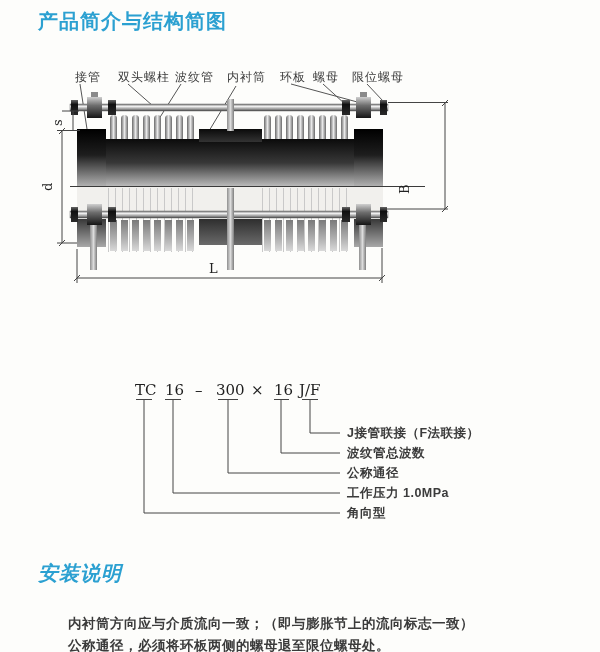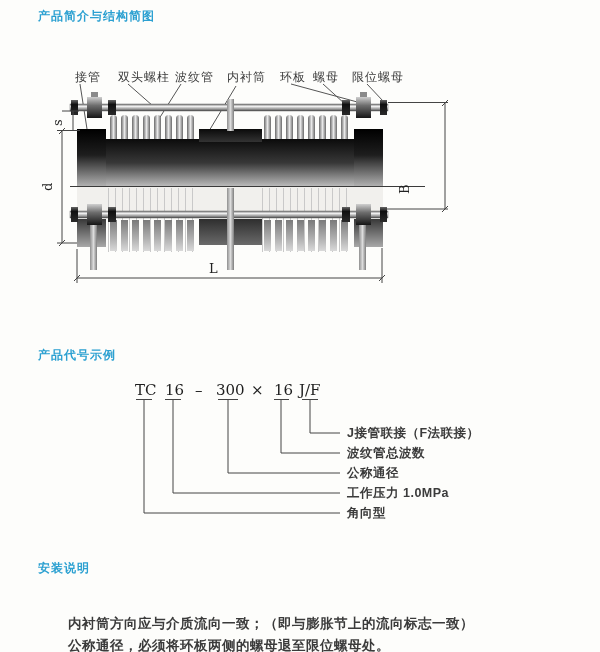--- a/index.html
+++ b/index.html
@@ -1,26 +1,26 @@
 <!DOCTYPE html>
 <html><head>
 <meta charset="utf-8">
 <style>
   html,body{margin:0;padding:0;background:#ffffff;}
   .page{
     position:relative;width:600px;height:652px;background:#fdfdfb;overflow:hidden;
     font-family:"Liberation Sans", sans-serif;
   }
   .sec-title{
-    position:absolute;left:38px;margin:0;font-size:12px;font-weight:bold;
+    position:absolute;left:38px;margin:0;font-size:20px;font-weight:bold;
     color:#2ba0d1;letter-spacing:1px;white-space:nowrap;
   }
   #title-intro{top:8px;}
   #title-code{top:347px;}
-  #title-install{top:560px;}
+  #title-install{top:560px;font-style:italic;}
   .install-line{
     position:absolute;left:55px;margin:13px;font-size:13.5px;font-weight:bold;
     color:#3b3b3b;letter-spacing:0.5px;white-space:nowrap;
   }
   #install-line-1{top:602px;}
   #install-line-2{top:624px;}
   svg{position:absolute;left:0;display:block;}
   #structure-svg{top:58px;}
   #code-svg{top:372px;}
   .plabel{font-size:12px;font-weight:500;fill:#3a3a3a;letter-spacing:1px;}
@@ -197,21 +197,20 @@
     <g>
       <line class="dimline" x1="77" y1="278" x2="382" y2="278"></line>
       <line class="dimline" x1="77" y1="249" x2="77" y2="283"></line>
       <line class="dimline" x1="382" y1="248" x2="382" y2="283"></line>
       <line class="dimline" x1="74" y1="281" x2="80" y2="275"></line>
       <line class="dimline" x1="379" y1="281" x2="385" y2="275"></line>
       <text class="dimtext" font-size="15" x="209" y="273">L</text>
     </g>
   </svg>
 
-  <h2 class="sec-title" id="title-code">产品代号示例</h2>
 
   <svg id="code-svg" width="600" height="160" viewBox="0 372 600 160">
     <g>
       <text class="codetext" x="135" y="395">TC</text>
       <text class="codetext" x="165" y="395">16</text>
       <text class="codetext" x="195" y="395">–</text>
       <text class="codetext" x="216" y="395">300</text>
       <text class="codetext" x="251" y="395">×</text>
       <text class="codetext" x="274" y="395">16</text>
       <text class="codetext" x="299" y="395">J/F</text>

